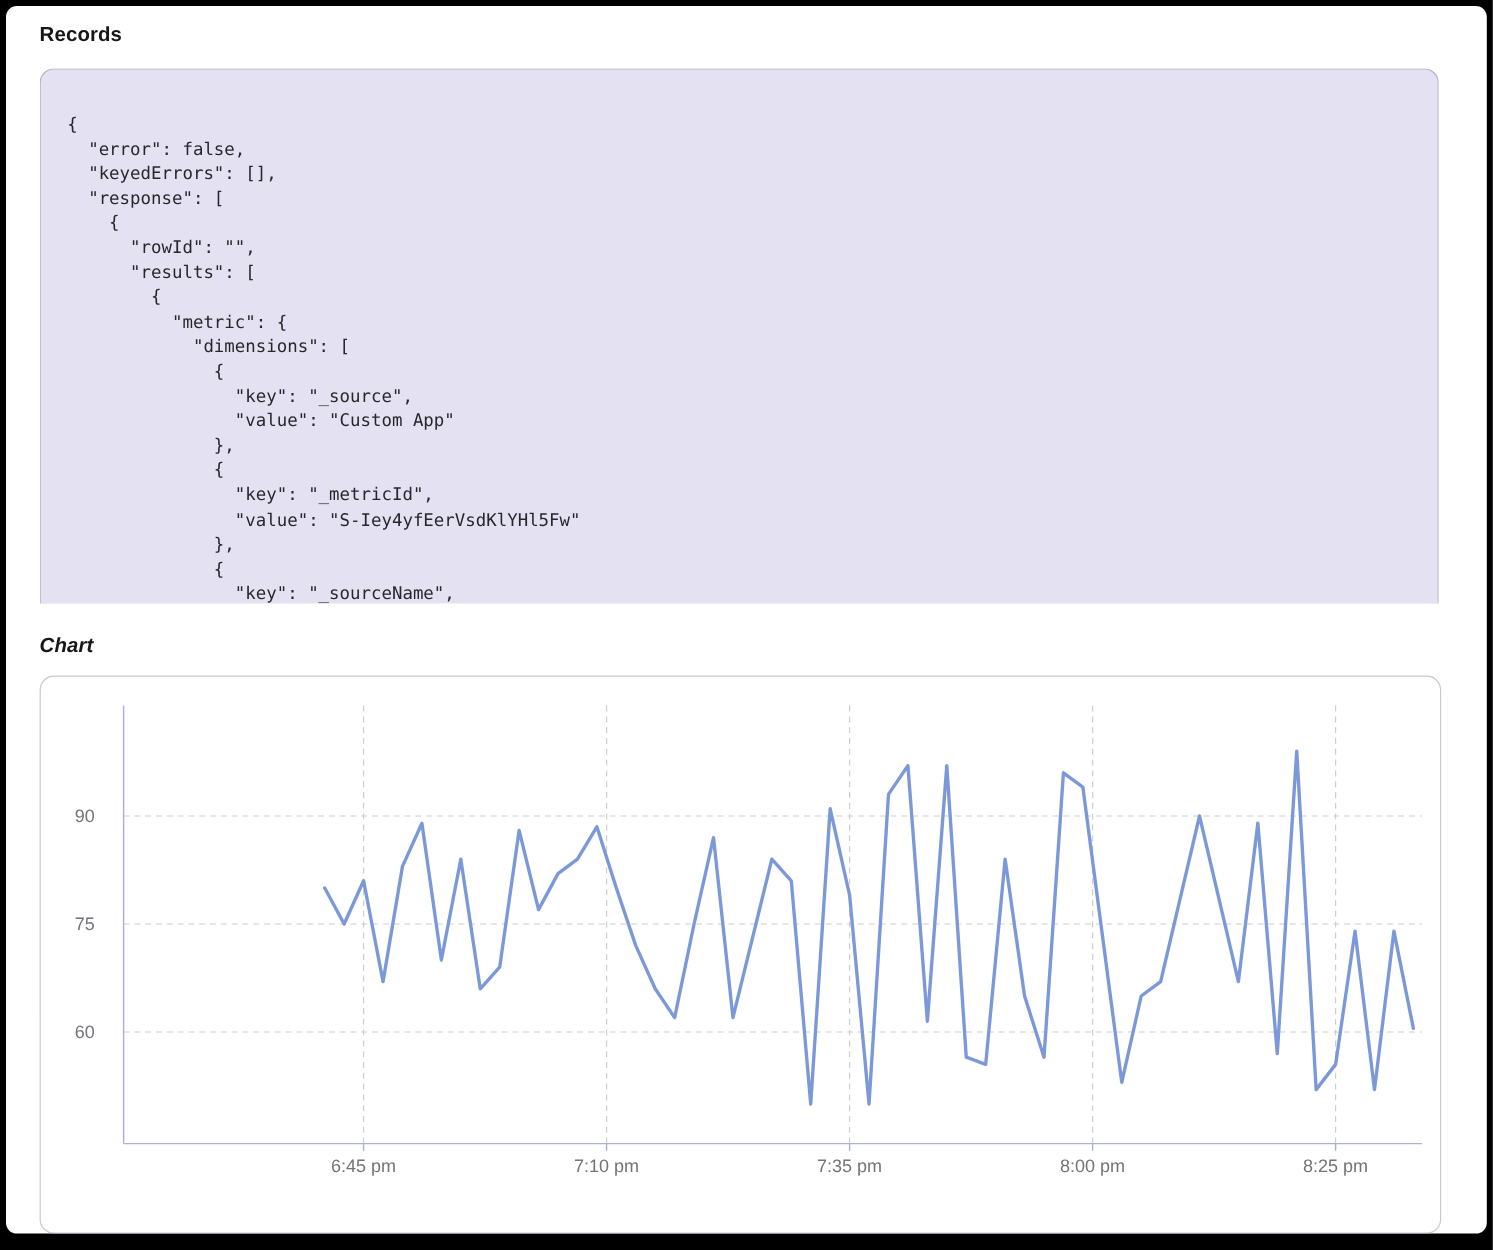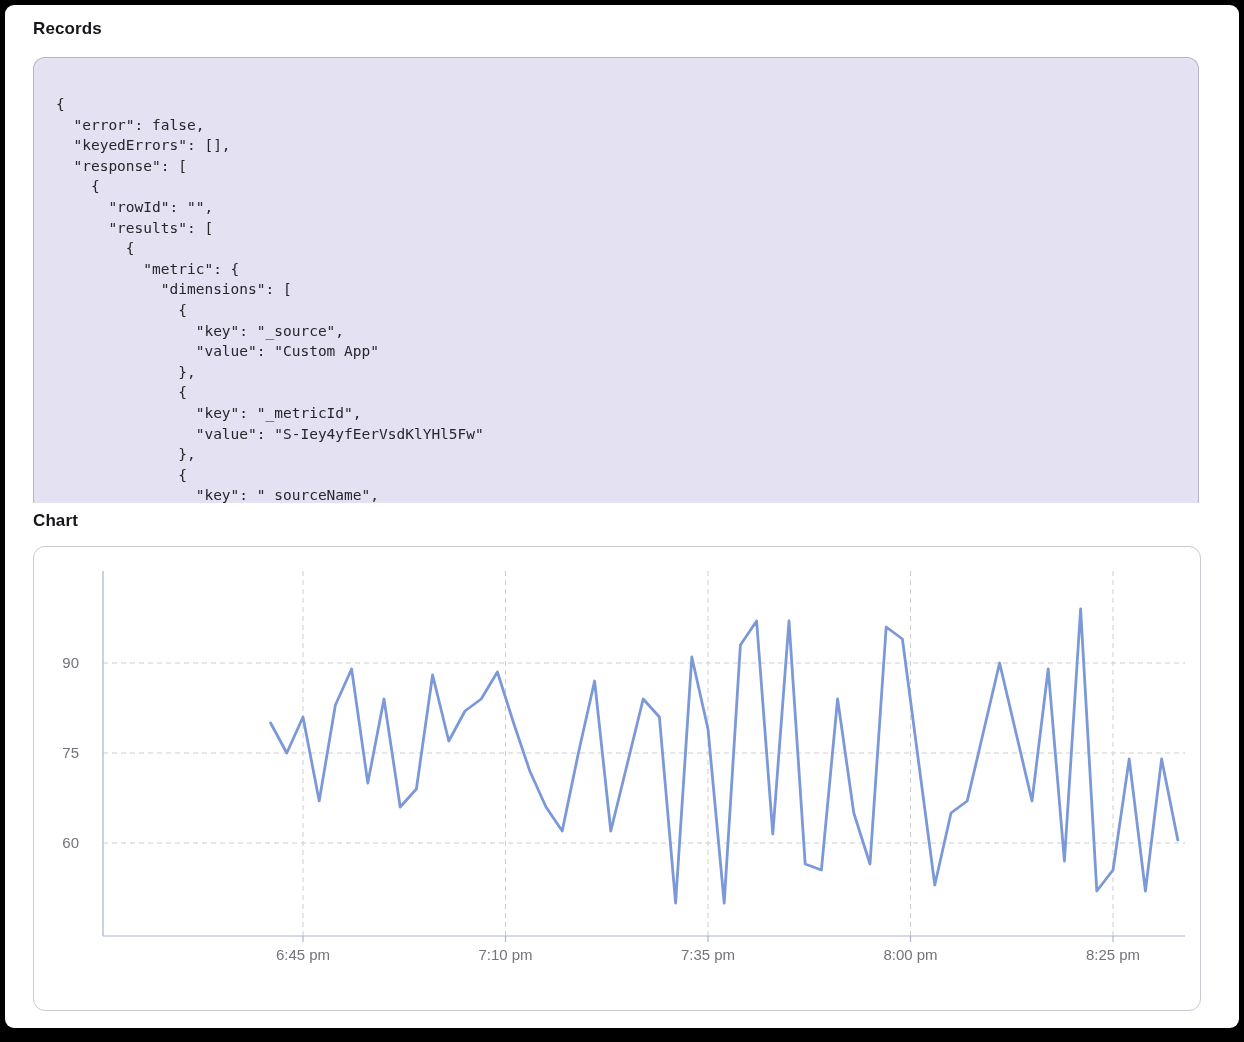--- a/index.html
+++ b/index.html
@@ -36,21 +36,21 @@
     overflow: hidden;
     padding: 36px 24px 0 22px;
   }
   .code-panel pre {
     font-family: "DejaVu Sans Mono", monospace;
     font-size: 14.5px;
     line-height: 20.6px;
     color: #26262b;
     white-space: pre;
   }
-  .chart-title { margin-top: 8px; }
+  .chart-title { margin-top: 25px; font-style: italic; }
   .chart-panel {
     position: relative;
     margin-top: 15px;
     width: 1168px;
     height: 465px;
     background: #ffffff;
     border: 1px solid #c7c9d4;
     border-radius: 12px;
     overflow: hidden;
   }

